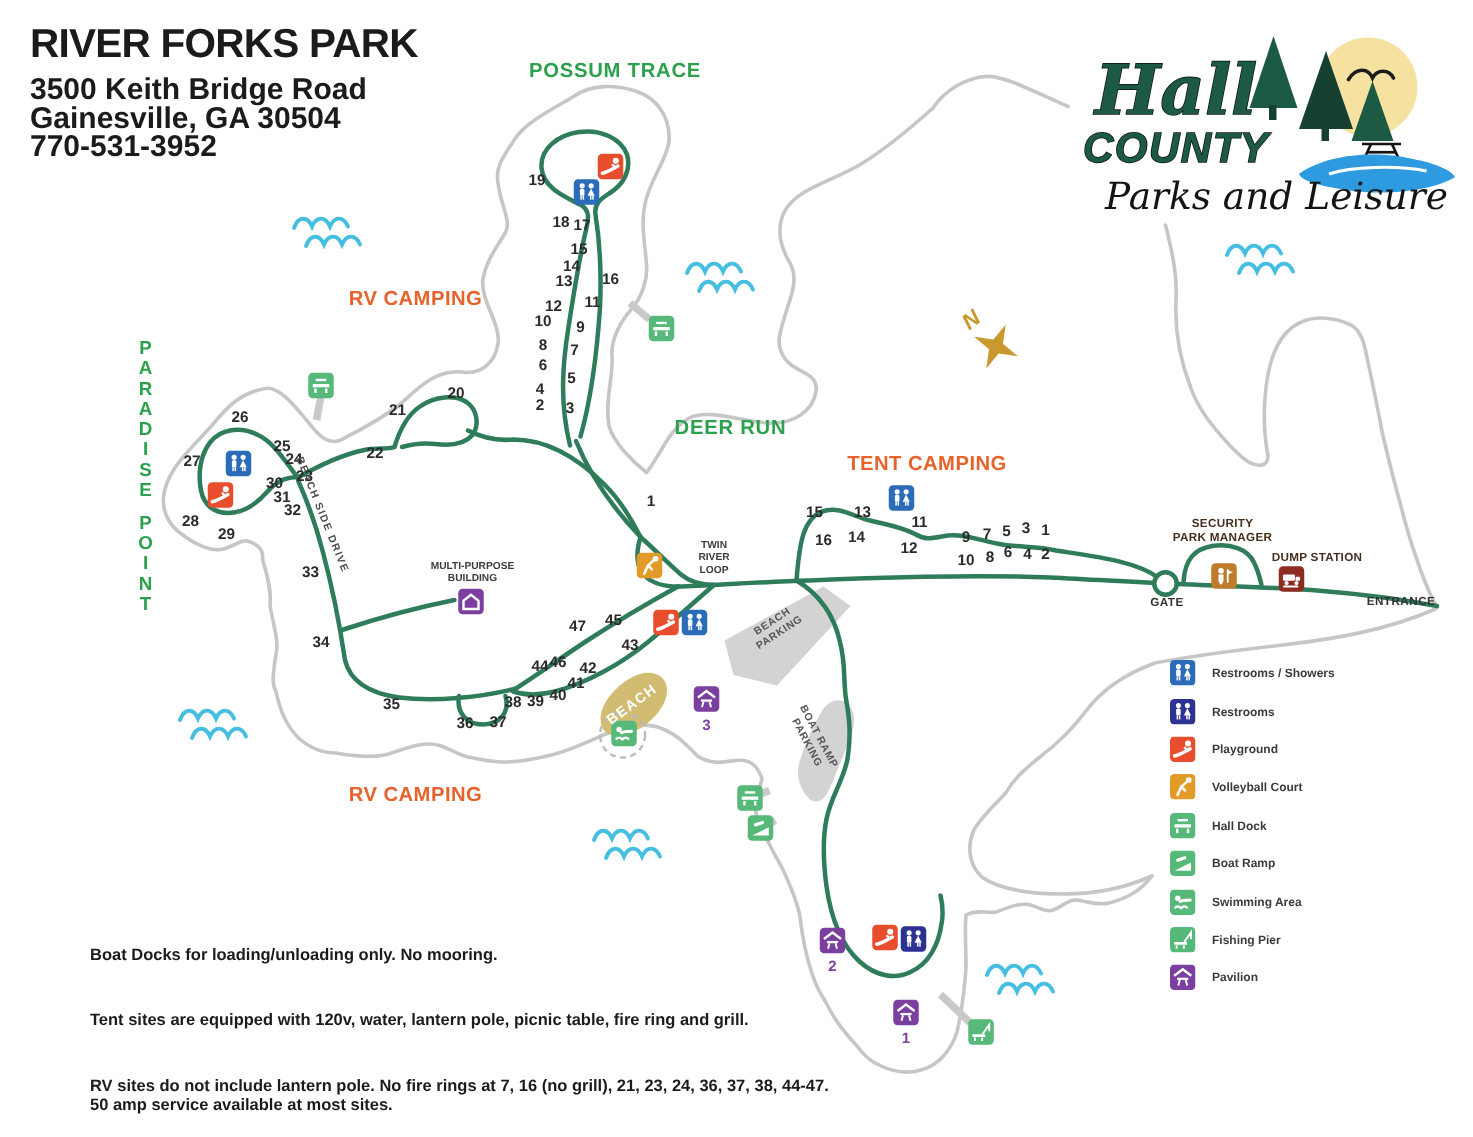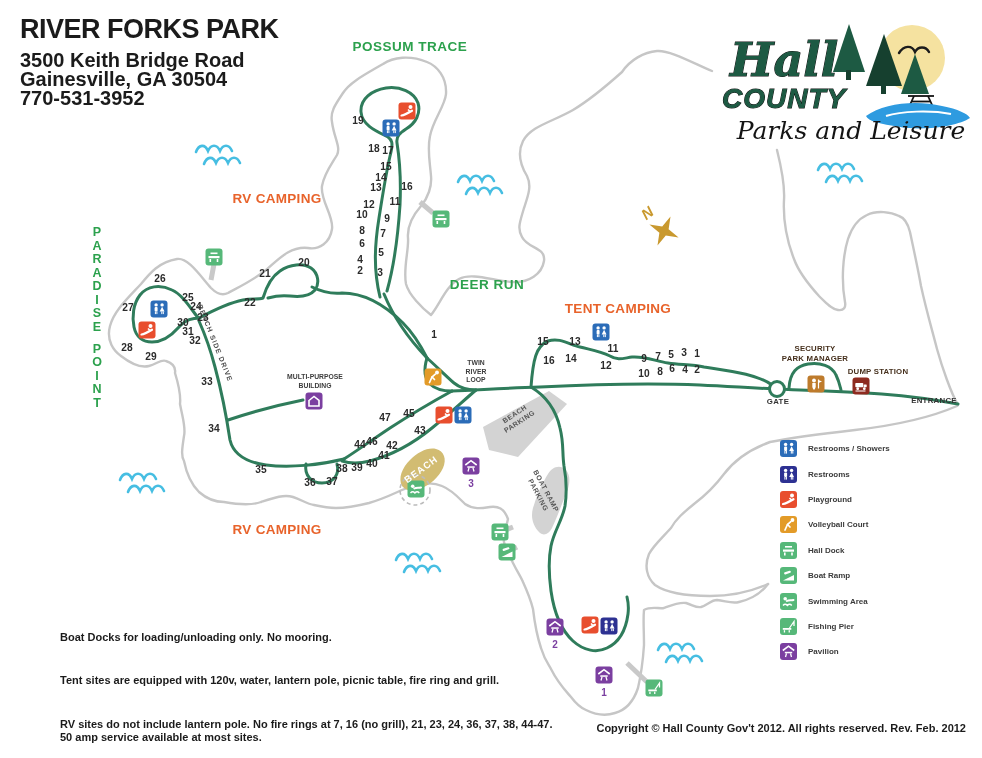--- a/index.html
+++ b/index.html
@@ -451,14 +451,13 @@
       </div>
     </div>
 
   <div class="note" id="note1">Boat Docks for loading/unloading only. No mooring.</div>
   <div class="note" id="note2">Tent sites are equipped with 120v, water, lantern pole, picnic table, fire ring and grill.</div>
   <div class="note" id="note3">
     <div>RV sites do not include lantern pole. No fire rings at 7, 16 (no grill), 21, 23, 24, 36, 37, 38, 44-47.</div>
     <div>50 amp service available at most sites.</div>
   </div>
 
-  <div id="copyright">Copyright © Hall County Gov't 2012. All rights reserved. Rev. Feb. 2012</div>
 </div>
 
 </body></html>

